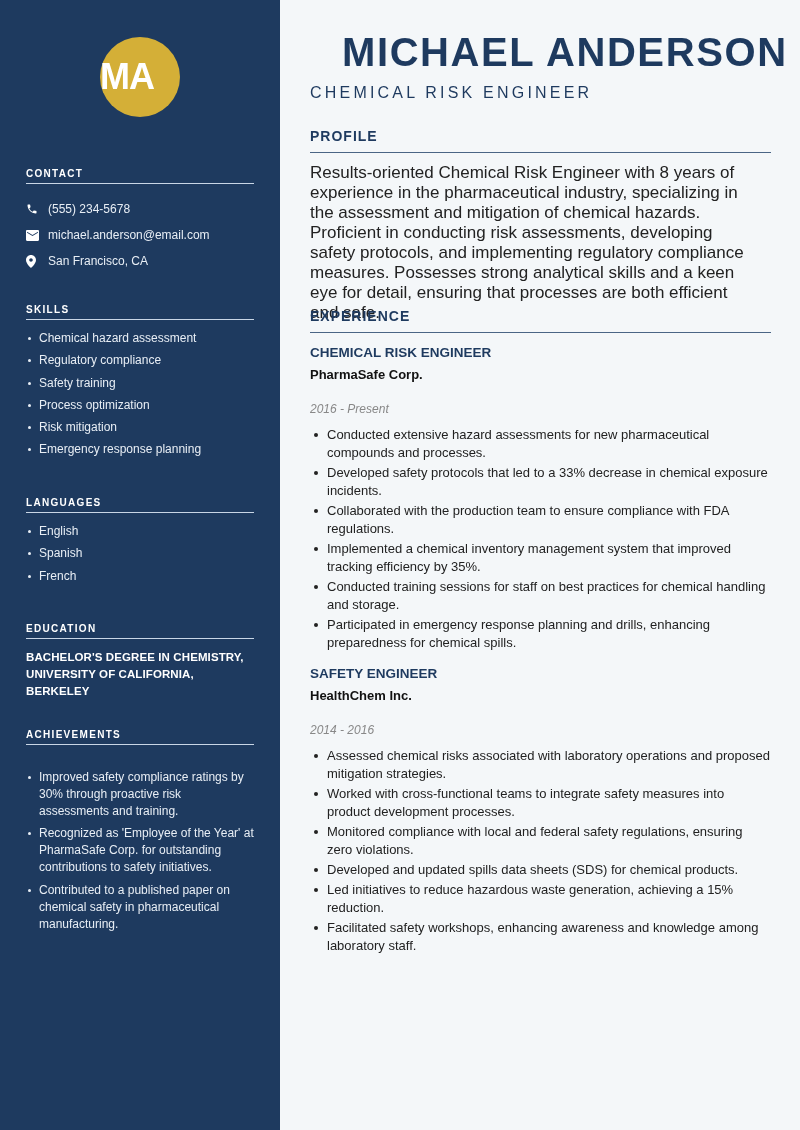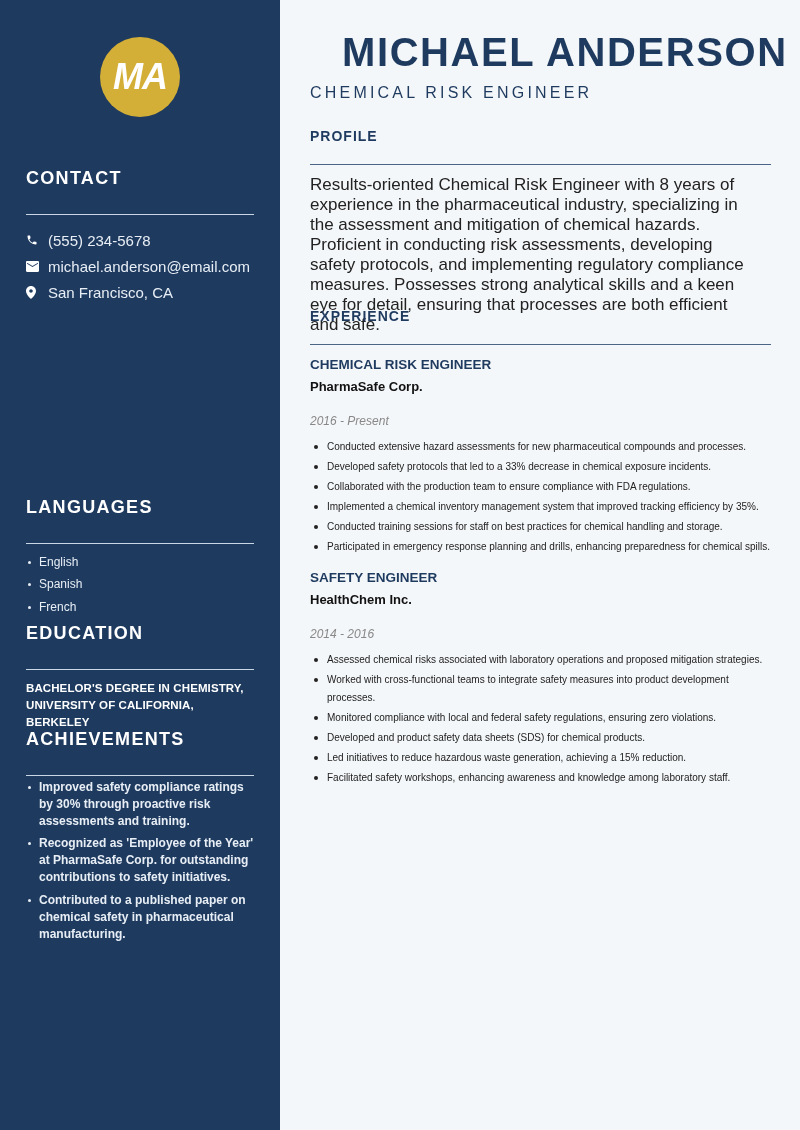--- a/index.html
+++ b/index.html
@@ -15,35 +15,34 @@
       background: #1e3a5f;
       color: #ffffff;
       padding: 0 26px;
     }
     .avatar {
       position: absolute; left: 100px; top: 37px;
       width: 80px; height: 80px; border-radius: 50%;
       background: #d4af37;
       color: #ffffff;
       font-weight: bold; font-size: 36px;
-      display: flex; align-items: center; justify-content: center;
+      display: flex; align-items: center; justify-content: flex-start;
       letter-spacing: -1px;
-      font-style: italic;
     }
     .side-section { position: absolute; left: 26px; width: 228px; }
     .side-heading {
-      font-size: 18px; font-weight: bold; letter-spacing: 1.3px;
+      font-size: 10px; font-weight: bold; letter-spacing: 1.3px;
       color: #ffffff;
-      padding-bottom: 25px;
+      padding-bottom: 4px;
       border-bottom: 1.5px solid #c9d6e6;
     }
     .contact-list { list-style: none; margin-top: 12px; }
     .contact-list li {
       display: flex; align-items: center;
-      font-size: 15px; color: #e8eef5;
+      font-size: 12px; color: #e8eef5;
       height: 26px;
     }
     .contact-list .ico { width: 22px; display: inline-flex; align-items: center; }
     .side-list { list-style: none; margin-top: 10px; }
     .side-list li {
       position: relative;
       font-size: 12px; color: #e8eef5;
       padding-left: 13px;
       line-height: 17px;
       margin-bottom: 5.3px;
@@ -66,38 +65,38 @@
     }
     .title {
       position: absolute; top: 84px; left: 0;
       font-size: 16px; color: #1e3a5f;
       letter-spacing: 3.2px; white-space: nowrap;
     }
     .sec { position: absolute; left: 0; width: 461px; }
     .sec-heading {
       font-size: 14px; font-weight: bold; color: #1e3a5f;
       letter-spacing: 1px;
-      padding-bottom: 20px;
+      padding-bottom: 8px;
       border-bottom: 1.5px solid #4a6585;
     }
     .profile-text {
       margin-top: 10px;
       font-size: 17px; line-height: 20px; color: #222;
       width: 445px;
     }
     .job-title {
       font-size: 13.5px; font-weight: bold; color: #1e3a5f;
       margin-top: 12px;
     }
     .company { font-size: 13px; font-weight: bold; color: #111; margin-top: 7px; }
     .dates { font-size: 12px; font-style: italic; color: #888; margin-top: 20px; }
     .bullets { list-style: none; margin-top: 10px; }
     .bullets li {
       position: relative; padding-left: 17px;
-      font-size: 10px; line-height: 18px; color: #222;
+      font-size: 13px; line-height: 18px; color: #222;
       margin-bottom: 2px;
     }
     .bullets li::before {
       content: ""; position: absolute; left: 4px; top: 7px;
       width: 4px; height: 4px; background: #222; border-radius: 50%;
     }
   </style>
 </head>
 <body>
 
@@ -129,38 +128,49 @@
         <span class="ico">
           <svg width="10" height="13" viewBox="0 0 20 26">
               <path fill="#ffffff" d="M10 0C4.5 0 0 4.5 0 10c0 7.5 10 16 10 16s10-8.5 10-16C20 4.5 15.5 0 10 0zm0 13.5c-1.9 0-3.5-1.6-3.5-3.5S8.1 6.5 10 6.5s3.5 1.6 3.5 3.5-1.6 3.5-3.5 3.5z"></path>
             </svg>
         </span>
         <span>San Francisco, CA</span>
       </li>
     </ul>
   </section>
 
+  <section class="side-section" style="top:304px;">
+    <h2 class="side-heading">SKILLS</h2>
+    <ul class="side-list">
+      <li>Chemical hazard assessment</li>
+      <li>Regulatory compliance</li>
+      <li>Safety training</li>
+      <li>Process optimization</li>
+      <li>Risk mitigation</li>
+      <li>Emergency response planning</li>
+    </ul>
+  </section>
 
   <section class="side-section" style="top:497px;">
     <h2 class="side-heading">LANGUAGES</h2>
     <ul class="side-list">
       <li>English</li>
       <li>Spanish</li>
       <li>French</li>
     </ul>
   </section>
 
   <section class="side-section" style="top:623px;">
     <h2 class="side-heading">EDUCATION</h2>
     <div class="edu-degree">BACHELOR'S DEGREE IN CHEMISTRY, UNIVERSITY OF CALIFORNIA, BERKELEY</div>
   </section>
 
   <section class="side-section" style="top:729px;">
     <h2 class="side-heading">ACHIEVEMENTS</h2>
-    <ul class="side-list" style="margin-top:3px;font-weight:bold;">
+    <ul class="side-list" style="margin-top:24px;">
       <li>Improved safety compliance ratings by 30% through proactive risk assessments and training.</li>
       <li>Recognized as 'Employee of the Year' at PharmaSafe Corp. for outstanding contributions to safety initiatives.</li>
       <li>Contributed to a published paper on chemical safety in pharmaceutical manufacturing.</li>
     </ul>
   </section>
 </aside>
 
 <main class="main">
   <h1 class="name">MICHAEL ANDERSON</h1>
   <div class="title">CHEMICAL RISK ENGINEER</div>
@@ -188,19 +198,19 @@
     </div>
 
     <div style="margin-top:14px;">
       <div class="job-title" style="margin-top:0;">SAFETY ENGINEER</div>
       <div class="company">HealthChem Inc.</div>
       <div class="dates">2014 - 2016</div>
       <ul class="bullets">
         <li>Assessed chemical risks associated with laboratory operations and proposed mitigation strategies.</li>
         <li>Worked with cross-functional teams to integrate safety measures into product development processes.</li>
         <li>Monitored compliance with local and federal safety regulations, ensuring zero violations.</li>
-        <li>Developed and product safety data sheets (SDS) for chemical products.</li>
+        <li>Developed and updated spills data sheets (SDS) for chemical products.</li>
         <li>Led initiatives to reduce hazardous waste generation, achieving a 15% reduction.</li>
         <li>Facilitated safety workshops, enhancing awareness and knowledge among laboratory staff.</li>
       </ul>
     </div>
   </section>
 </main>
 
 </body></html>

